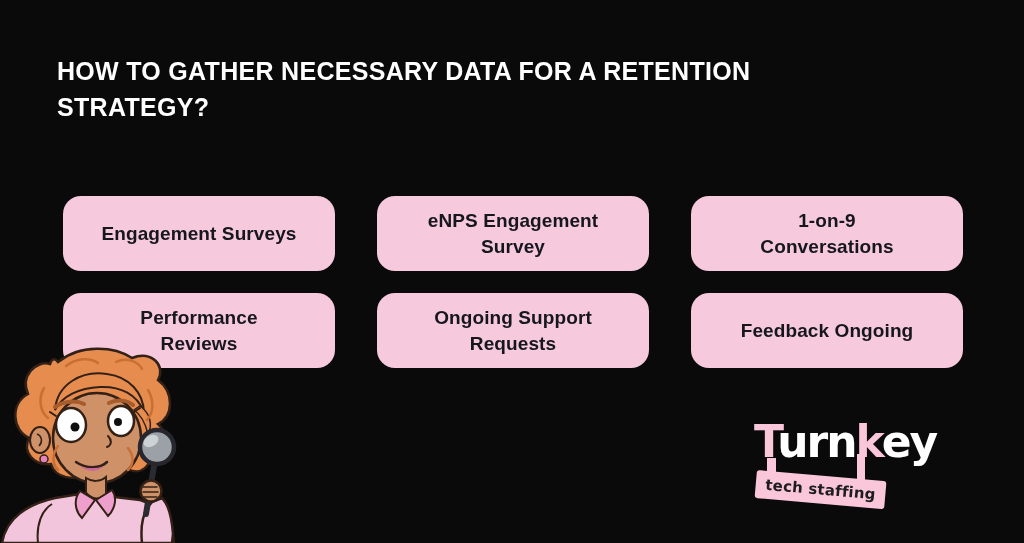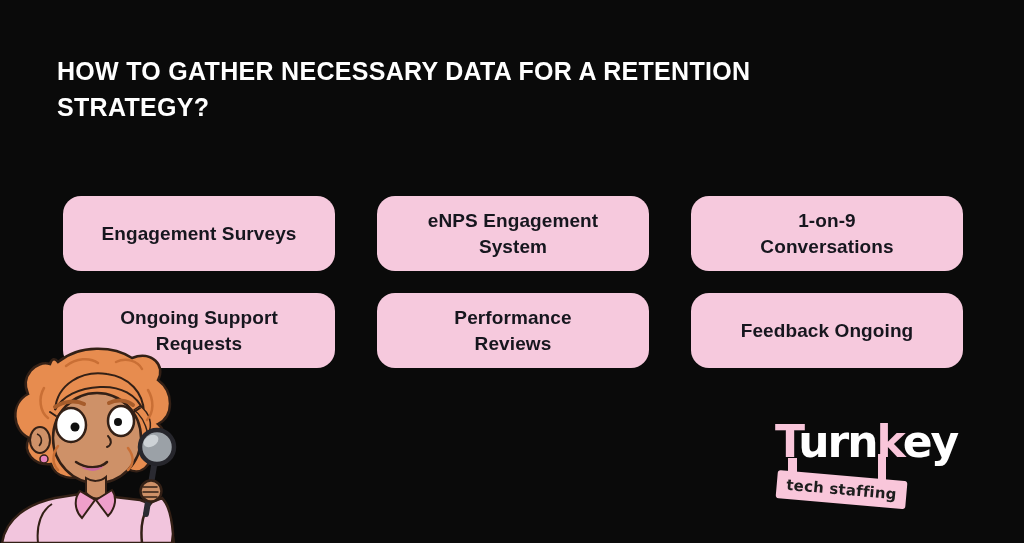--- a/index.html
+++ b/index.html
@@ -58,21 +58,21 @@
     white-space:pre-line;
   }
   .mascot{
     position:absolute;
     left:0;top:328px;
     width:200px;height:215px;
     z-index:5;
   }
   .logo{
     position:absolute;
-    left:775px;top:420px;
+    left:754px;top:420px;
     width:210px;height:95px;
     z-index:2;
     text-align:center;
   }
   .logo-wordmark{
     position:absolute;
     left:0;top:0;
     font-family:"DejaVu Sans","Liberation Sans",sans-serif;
     font-size:44px;
     font-weight:700;
@@ -114,33 +114,33 @@
 <body>
 
 <h1 class="heading">HOW TO GATHER NECESSARY DATA FOR A RETENTION STRATEGY?</h1>
 
 <div class="card-grid">
   <div class="card">
     <span class="card-label">Engagement Surveys</span>
   </div>
   <div class="card">
     <span class="card-label">eNPS Engagement
-System</span>
+Survey</span>
   </div>
   <div class="card">
     <span class="card-label">1-on-9
 Conversations</span>
   </div>
   <div class="card">
+    <span class="card-label">Performance
+Reviews</span>
+  </div>
+  <div class="card">
     <span class="card-label">Ongoing Support
 Requests</span>
-  </div>
-  <div class="card">
-    <span class="card-label">Performance
-Reviews</span>
   </div>
   <div class="card">
     <span class="card-label">Feedback Ongoing</span>
   </div>
 </div>
 
 <svg class="mascot" viewBox="0 0 200 215" xmlns="http://www.w3.org/2000/svg" aria-hidden="true">
 
   <g>
     <path d="M58,34 C80,16 114,18 132,30 C152,22 166,38 158,52 C174,64 174,88 158,96

